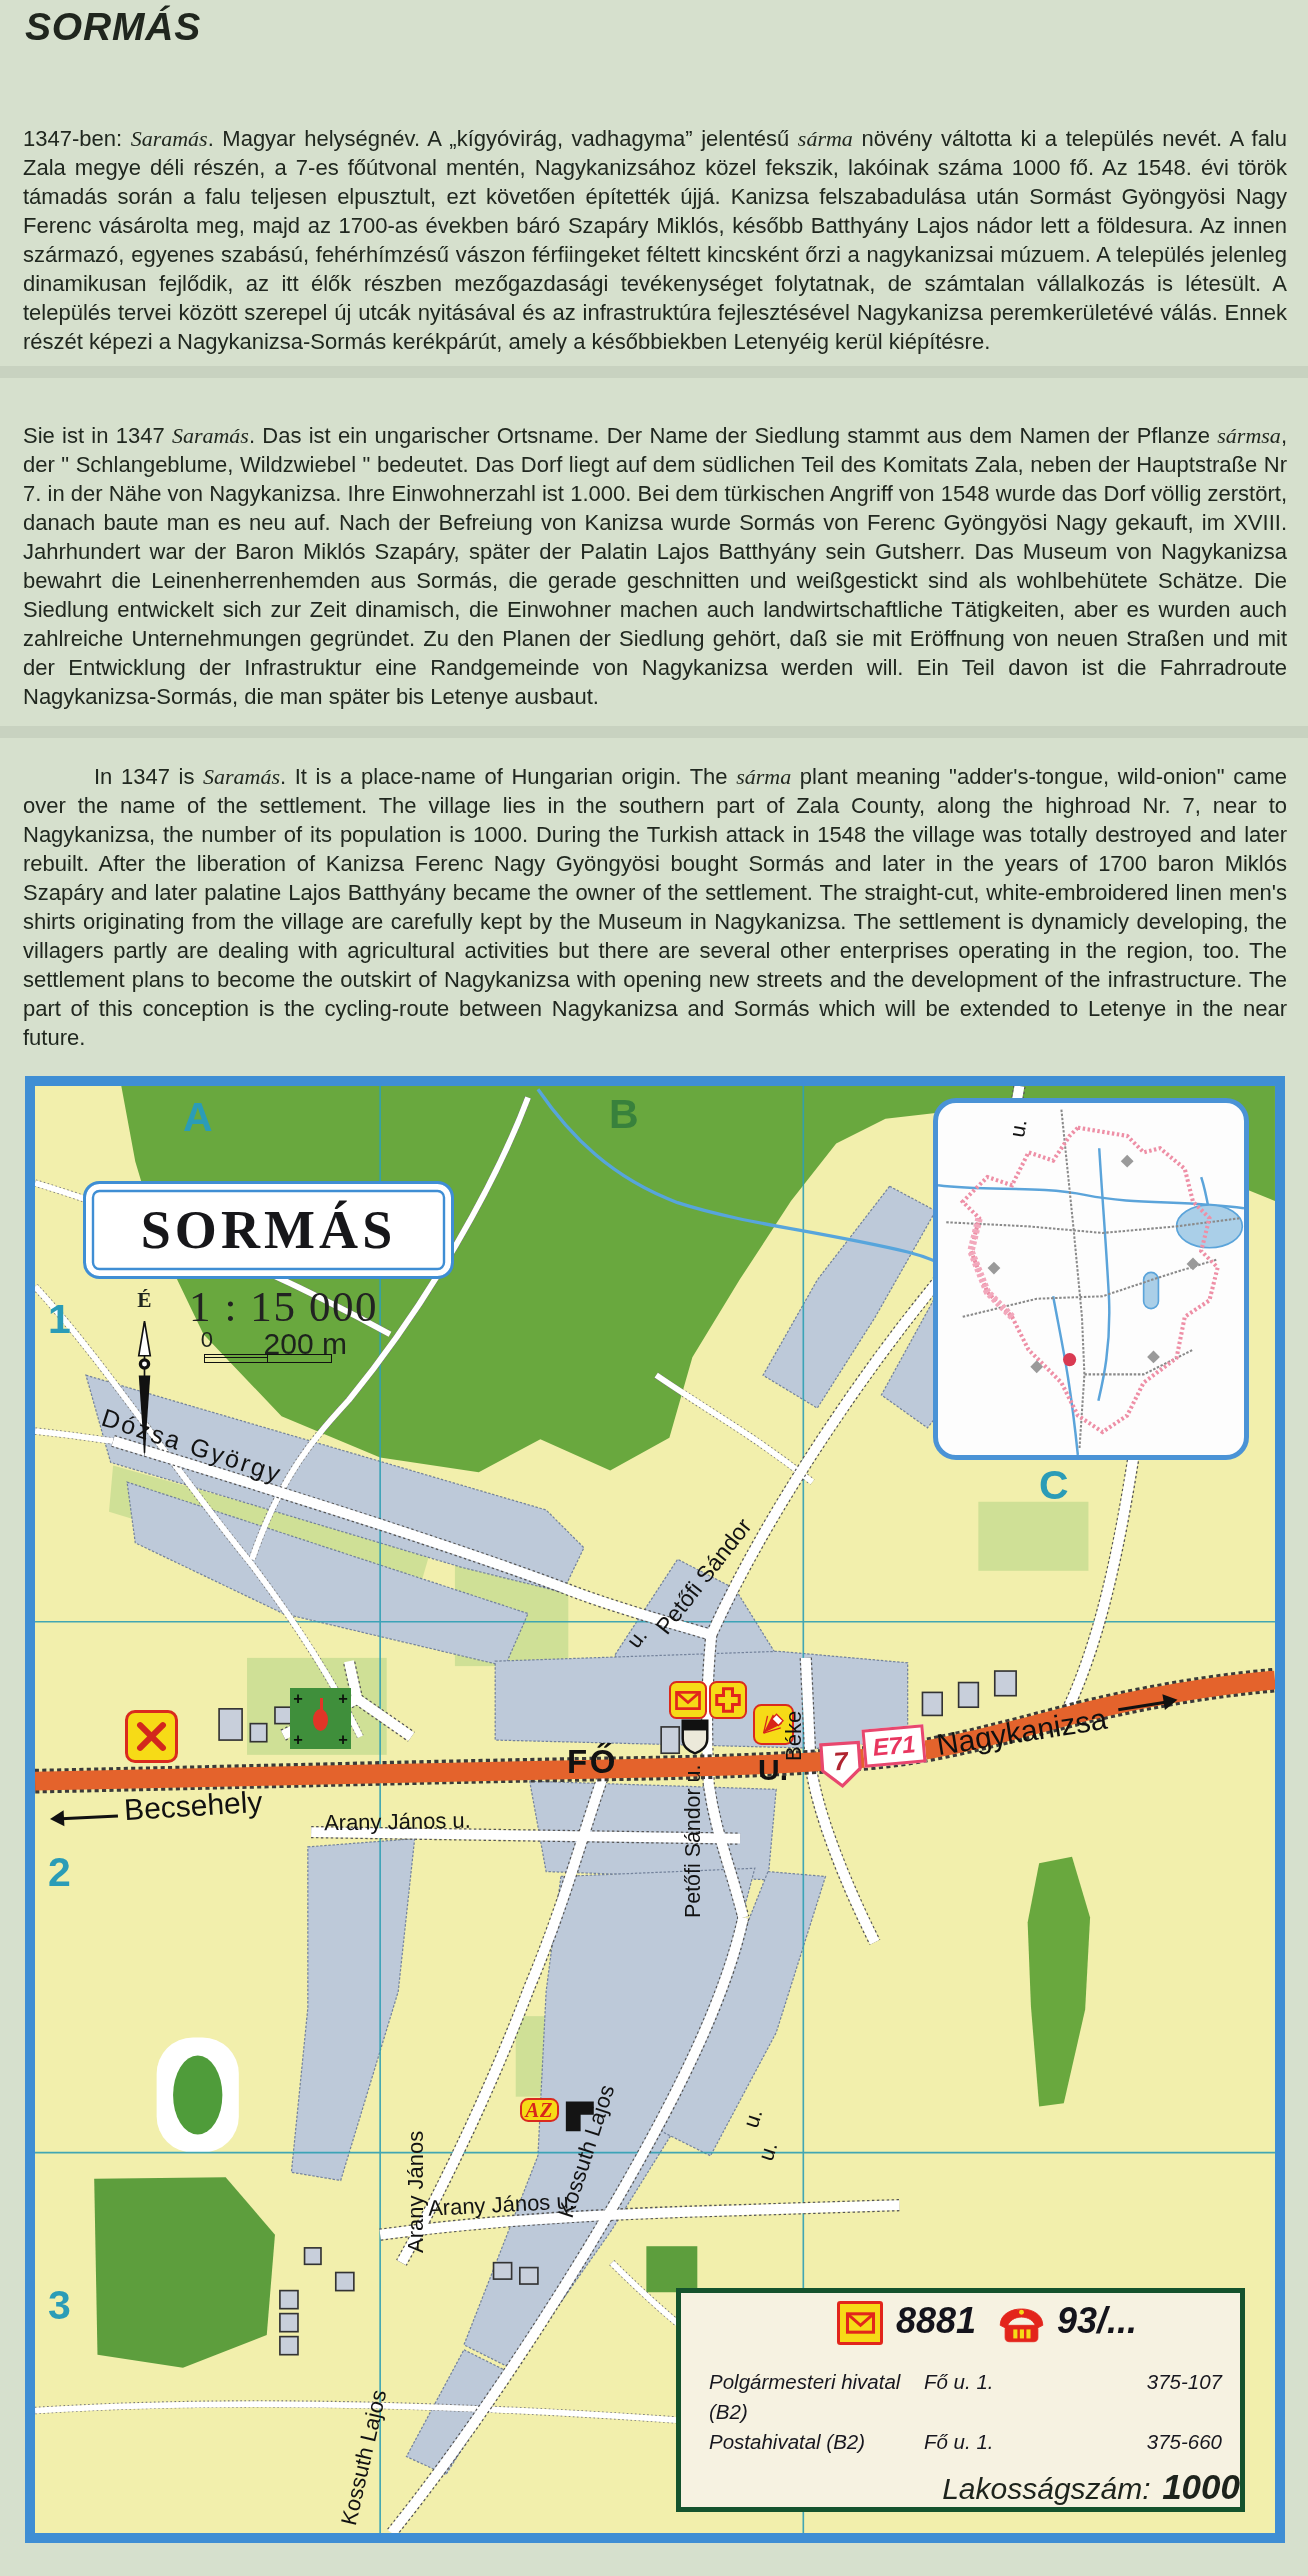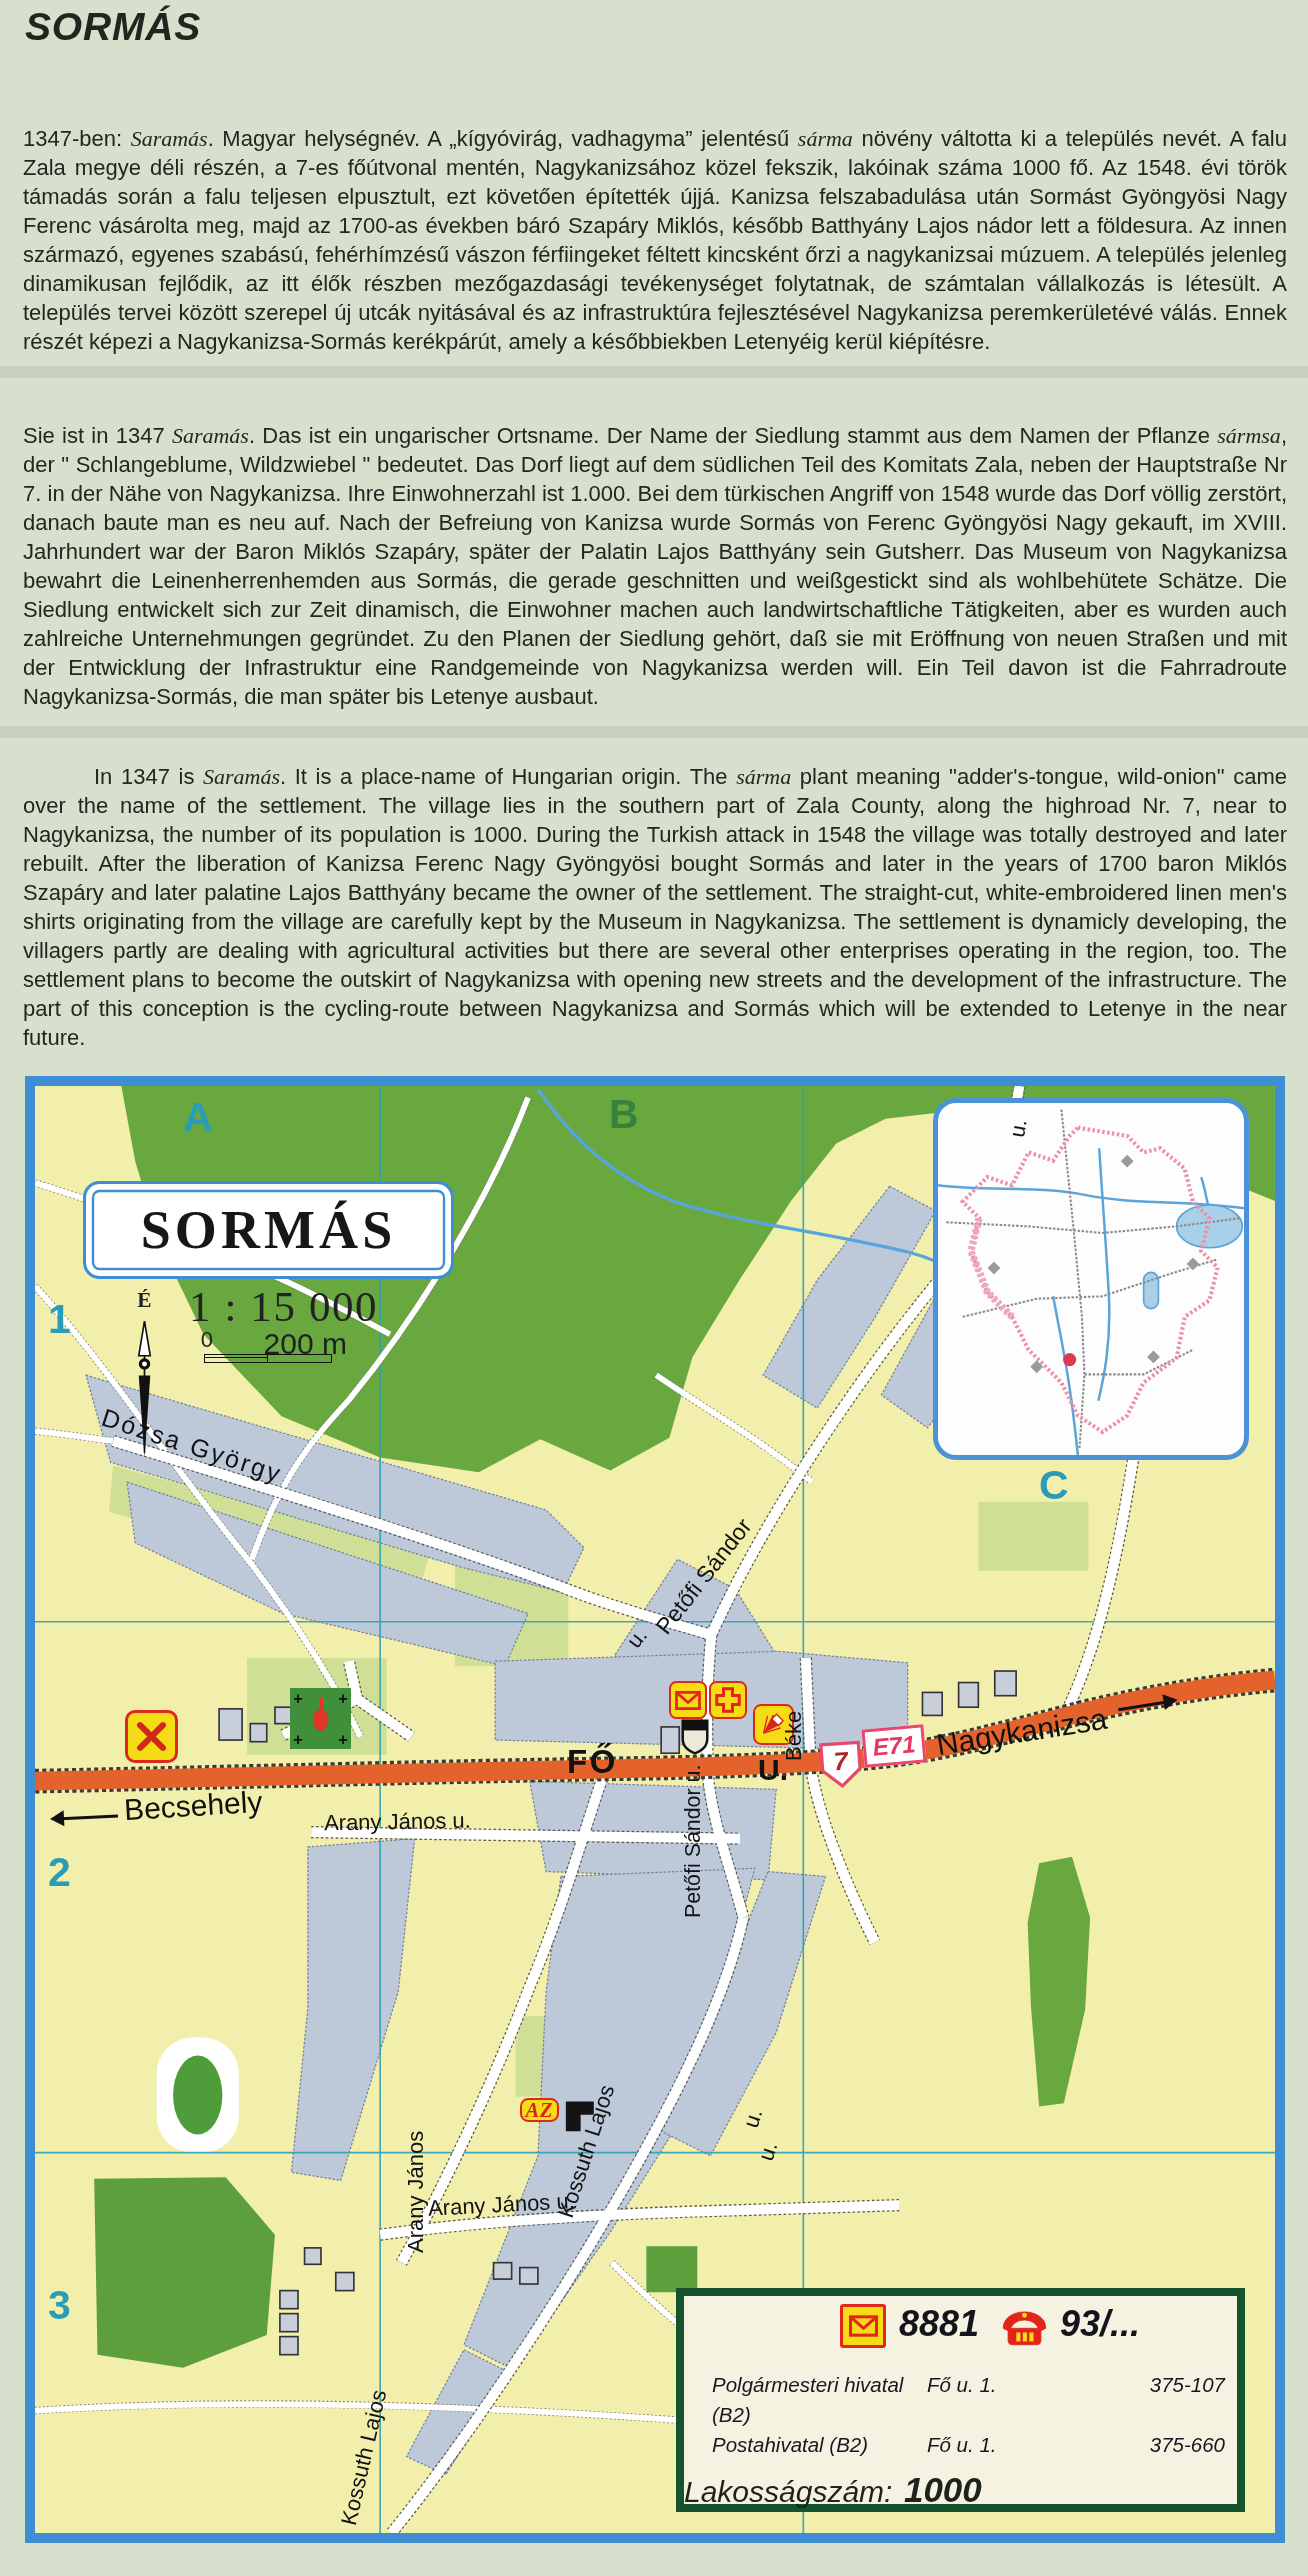--- a/index.html
+++ b/index.html
@@ -80,31 +80,31 @@
 
   
   .slbl{font-size:22px;color:#121212;}
   .dest{font-size:30px;color:#101010;}
   .arrbar{position:absolute;height:3.3px;background:#111;}
   .arr-l::before{content:"";position:absolute;left:-14px;top:-6.6px;border:8.2px solid transparent;border-right:14px solid #111;}
   .arr-r::after{content:"";position:absolute;right:-14px;top:-6.6px;border:8.2px solid transparent;border-left:14px solid #111;}
 
   
   .infobox{position:absolute;left:641px;top:1202px;width:569px;height:224px;background:#f6f2e1;
-      border:8px solid #14532d;box-sizing:border-box;}
+      border:5px solid #14532d;box-sizing:border-box;}
   .ib-icon{position:absolute;display:flex;align-items:center;justify-content:center;box-sizing:border-box;}
   .ib-post{left:156px;top:8.2px;width:46px;height:44px;background:#f6db17;border:3.3px solid #e2261c;border-radius:3.3px;}
   .ib-phone{left:314px;top:10px;width:53px;height:43px;}
   .ib-big{position:absolute;font-style:italic;font-weight:bold;font-size:36px;color:#14141c;}
   .ib-postal{left:215px;top:6.6px;}
   .ib-prefix{left:376px;top:6.6px;}
   .ib-rows{position:absolute;left:28px;top:74px;width:513px;font-style:italic;font-size:20.5px;color:#17171f;}
   .ib-row{display:grid;grid-template-columns:215px 148px 1fr;line-height:30px;}
   .ib-row .ph{text-align:right;}
-  .ib-pop{position:absolute;left:0;top:174px;width:100%;text-align:left;font-style:italic;font-size:30px;}
+  .ib-pop{position:absolute;left:0;top:174px;width:100%;text-align:right;font-style:italic;font-size:30px;}
   .ib-pop .v{font-weight:bold;font-size:35px;margin-left:11.5px;}
 </style>
 </head>
 <body>
 
 <div id="page">
 
   <div class="page-title">SORMÁS</div>
 
   <p class="para p-hu"><span>1347-ben: </span><span class="i">Saramás</span><span>. Magyar helységnév. A „kígyóvirág, vadhagyma” jelentésű </span><span class="i">sárma</span><span> növény váltotta ki a település nevét. A falu Zala megye déli részén, a 7-es főútvonal mentén, Nagykanizsához közel fekszik, lakóinak száma 1000 fő. Az 1548. évi török támadás során a falu teljesen elpusztult, ezt követően építették újjá. Kanizsa felszabadulása után Sormást Gyöngyösi Nagy Ferenc vásárolta meg, majd az 1700-as években báró Szapáry Miklós, később Batthyány Lajos nádor lett a földesura. Az innen származó, egyenes szabású, fehérhímzésű vászon férfiingeket féltett kincsként őrzi a nagykanizsai múzuem. A település jelenleg dinamikusan fejlődik, az itt élők részben mezőgazdasági tevékenységet folytatnak, de számtalan vállalkozás is létesült. A település tervei között szerepel új utcák nyitásával és az infrastruktúra fejlesztésével Nagykanizsa peremkerületévé válás. Ennek részét képezi a Nagykanizsa-Sormás kerékpárút, amely a későbbiekben Letenyéig kerül kiépítésre.</span></p>

